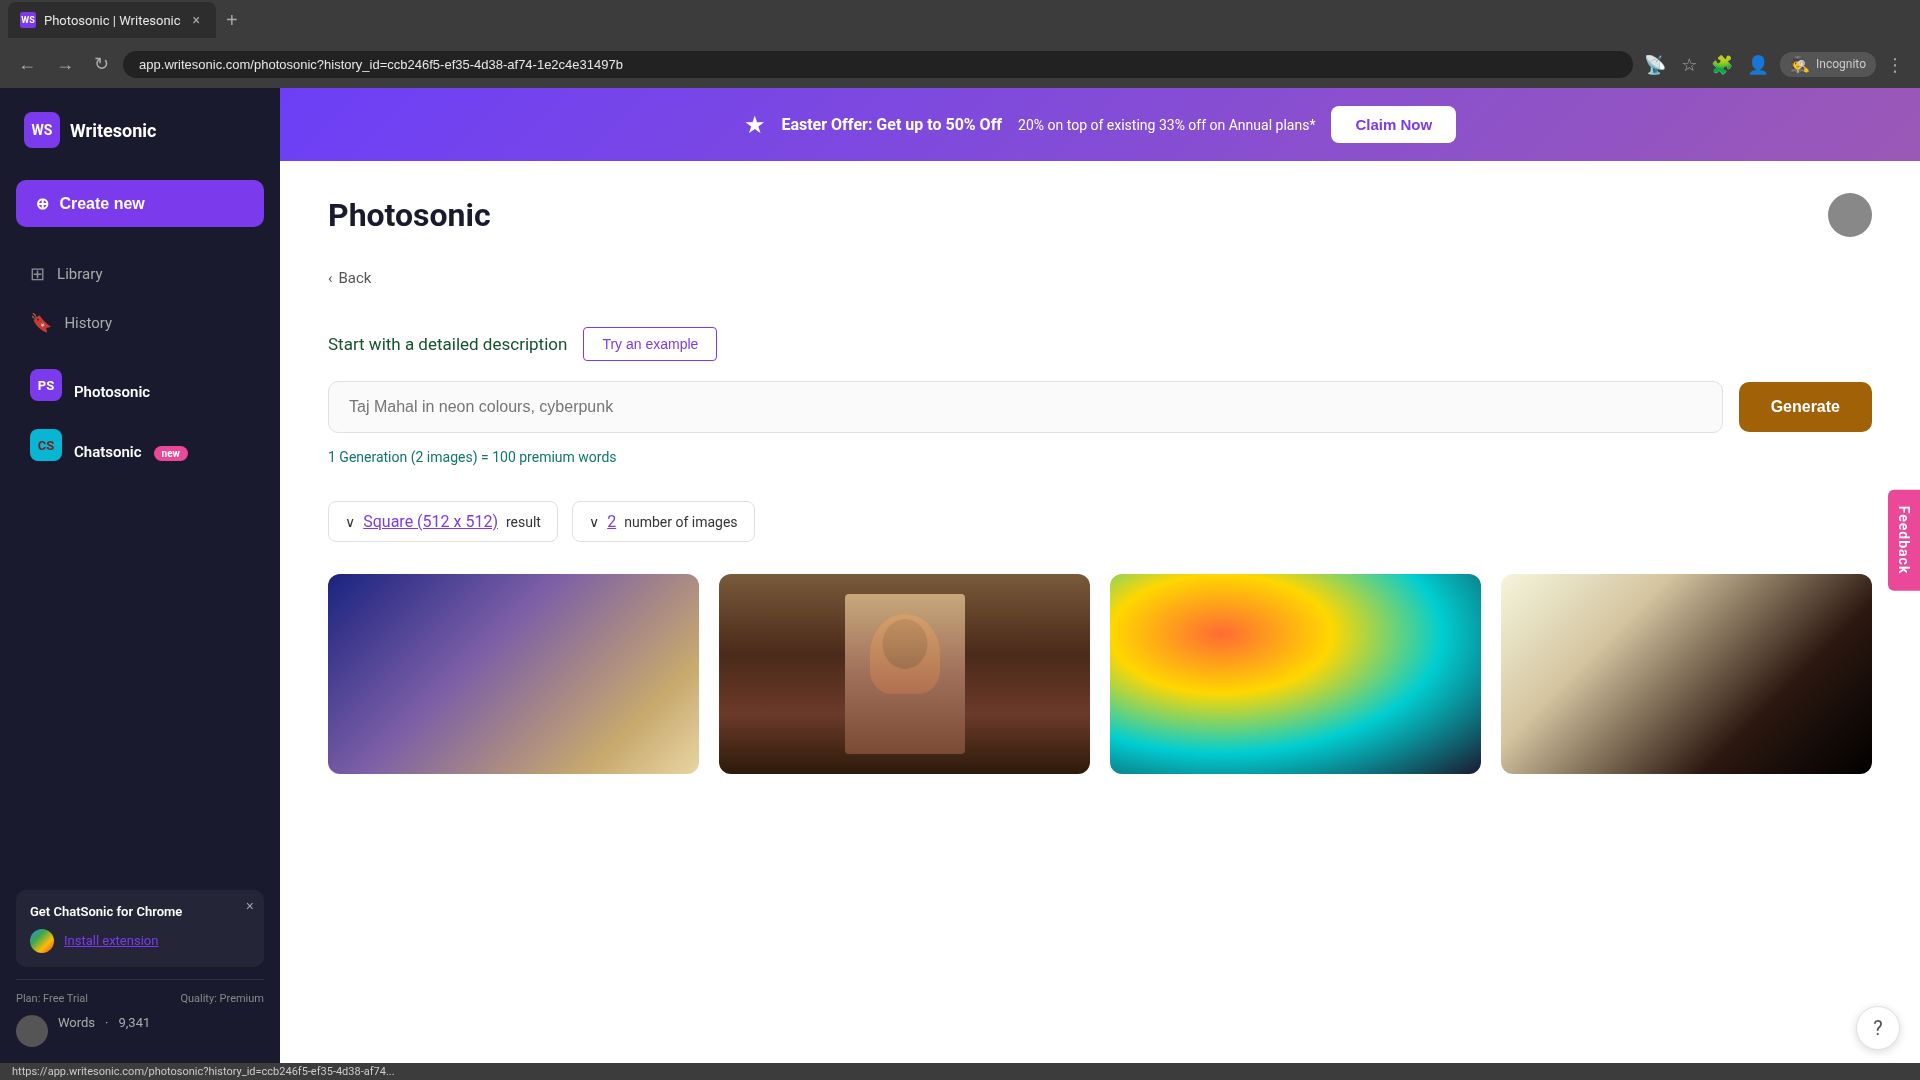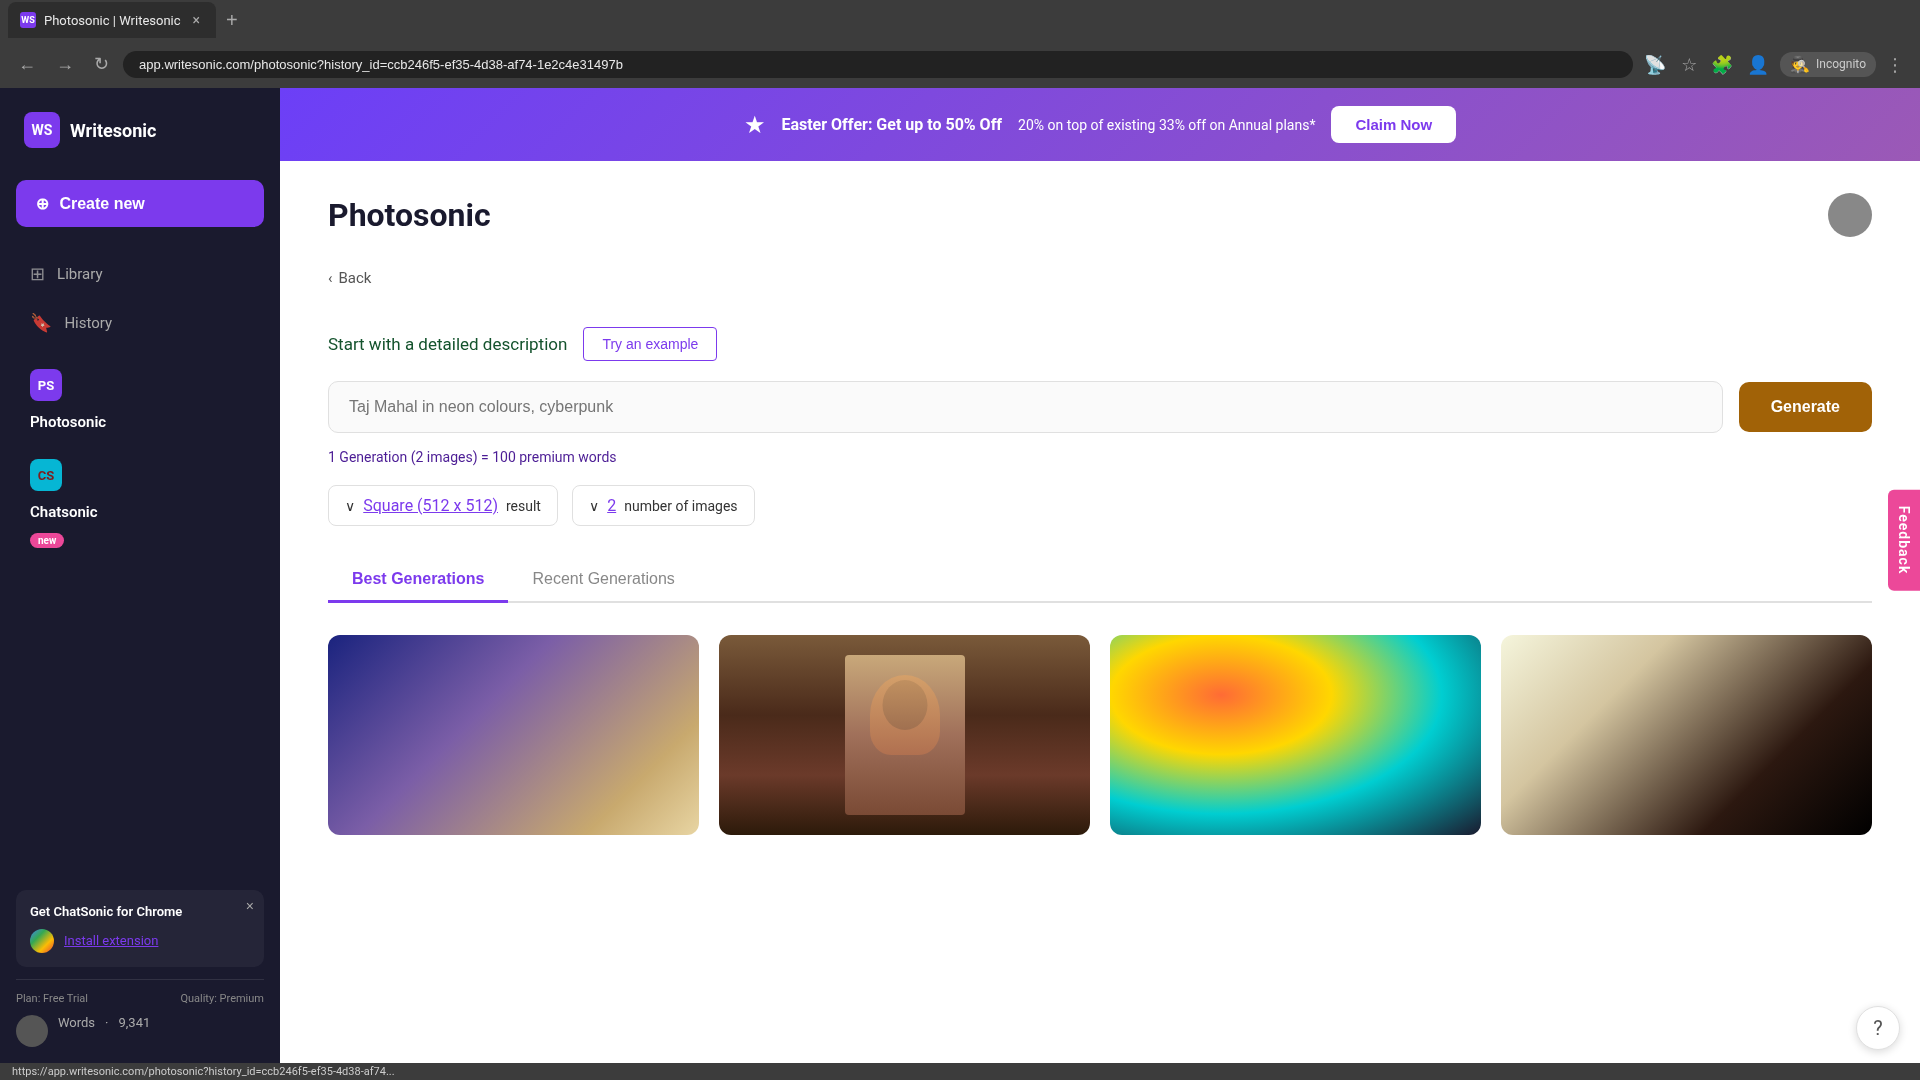--- a/index.html
+++ b/index.html
@@ -26,21 +26,21 @@
 
     
     .sidebar { width: 280px; background: #1a1a2e; color: #fff; display: flex; flex-direction: column; padding: 16px; position: relative; flex-shrink: 0; }
     .logo { display: flex; align-items: center; gap: 10px; margin-bottom: 24px; padding: 8px; }
     .logo-icon { width: 36px; height: 36px; background: #7c3aed; border-radius: 8px; display: flex; align-items: center; justify-content: center; color: white; font-weight: bold; font-size: 14px; }
     .logo-text { font-size: 18px; font-weight: 700; color: white; }
     .create-new-btn { background: #7c3aed; color: white; border: none; border-radius: 10px; padding: 14px 20px; font-size: 16px; font-weight: 600; cursor: pointer; display: flex; align-items: center; gap: 10px; width: 100%; margin-bottom: 24px; }
     .sidebar-nav { display: flex; flex-direction: column; gap: 4px; flex: 1; }
     .sidebar-item { display: flex; align-items: center; gap: 12px; padding: 12px 14px; border-radius: 8px; cursor: pointer; color: #aaa; font-size: 15px; }
     .sidebar-item .item-icon { font-size: 18px; opacity: 0.8; }
-    .sidebar-special { display: flex; align-items: flex-start; gap: 12px; padding: 12px 14px; border-radius: 10px; cursor: pointer; color: white; font-size: 15px; font-weight: 600; flex-direction: column; }
+    .sidebar-special { display: flex; align-items: flex-end; gap: 12px; padding: 12px 14px; border-radius: 10px; cursor: pointer; color: white; font-size: 15px; font-weight: 600; }
     .sidebar-special .ps-icon { width: 32px; height: 32px; background: #7c3aed; border-radius: 8px; display: flex; align-items: center; justify-content: center; font-size: 13px; font-weight: bold; color: white; }
     .sidebar-special .cs-icon { width: 32px; height: 32px; background: #06b6d4; border-radius: 8px; display: flex; align-items: center; justify-content: center; font-size: 13px; font-weight: bold; color: #7f1d1d; }
     .new-badge { background: #ec4899; color: white; font-size: 10px; padding: 2px 8px; border-radius: 10px; font-weight: 700; }
     .chrome-banner { background: rgba(255,255,255,0.05); border-radius: 10px; padding: 14px; margin-top: 12px; position: relative; }
     .chrome-banner .close-btn { position: absolute; top: 8px; right: 10px; color: #aaa; cursor: pointer; font-size: 14px; background: none; border: none; }
     .chrome-banner-title { font-size: 13px; font-weight: 600; color: white; margin-bottom: 10px; }
     .chrome-logo { width: 24px; height: 24px; border-radius: 50%; background: linear-gradient(135deg, #4285f4, #34a853, #fbbc05, #ea4335); display: inline-block; margin-right: 6px; vertical-align: middle; }
     .install-link { color: #7c3aed; font-size: 13px; text-decoration: underline; cursor: pointer; }
     .sidebar-footer { border-top: 1px solid rgba(255,255,255,0.1); padding-top: 12px; margin-top: 12px; }
     .plan-info { display: flex; justify-content: space-between; font-size: 11px; color: #888; margin-bottom: 10px; }
@@ -58,21 +58,21 @@
     .page-header { display: flex; align-items: center; justify-content: space-between; margin-bottom: 32px; }
     .page-title { font-size: 32px; font-weight: 700; color: #1a1a2e; }
     .user-avatar { width: 44px; height: 44px; background: #888; border-radius: 50%; }
     .back-link { display: flex; align-items: center; gap: 6px; color: #555; font-size: 15px; cursor: pointer; margin-bottom: 40px; text-decoration: none; }
     .description-row { display: flex; align-items: center; gap: 16px; margin-bottom: 20px; }
     .description-label { color: #14532d; font-size: 17px; }
     .try-example-btn { border: 1.5px solid #7c3aed; color: #7c3aed; background: none; border-radius: 4px; padding: 8px 18px; font-size: 14px; cursor: pointer; }
     .prompt-row { display: flex; gap: 16px; margin-bottom: 16px; align-items: center; }
     .prompt-input { flex: 1; border: 1.5px solid #e0e0e0; border-radius: 10px; padding: 16px 20px; font-size: 16px; color: #999; outline: none; background: #fafafa; }
     .generate-btn { background: #a16207; color: white; border: none; border-radius: 10px; padding: 16px 32px; font-size: 16px; font-weight: 600; cursor: pointer; white-space: nowrap; }
-    .generation-info { color: #4c1d95; font-size: 14px; margin-bottom: 20px; }
+    .generation-info { color: #0f766e; font-size: 14px; margin-bottom: 36px; }
     .options-row { display: flex; gap: 14px; margin-bottom: 32px; }
     .option-dropdown { border: 1.5px solid #e0e0e0; border-radius: 8px; padding: 10px 16px; font-size: 14px; color: #333; cursor: pointer; display: flex; align-items: center; gap: 8px; background: white; }
     .option-link { color: #7c3aed; text-decoration: underline; font-size: 16px; }
     .tabs-row { display: flex; border-bottom: 2px solid #e0e0e0; margin-bottom: 32px; }
     .tab-btn { padding: 12px 24px; font-size: 16px; cursor: pointer; background: none; border: none; color: #888; border-bottom: 3px solid transparent; margin-bottom: -2px; }
     .tab-btn.active { color: #7c3aed; border-bottom-color: #7c3aed; font-weight: 600; }
     .images-grid { display: grid; grid-template-columns: repeat(4, 1fr); gap: 20px; }
     .image-card { border-radius: 12px; overflow: hidden; background: #ddd; height: 200px; }
     .image-card.img1 { background: linear-gradient(135deg, #1a237e 0%, #7b5ea7 40%, #c8a96e 80%, #e8d5a3 100%); }
     .image-card.img2 { background: linear-gradient(160deg, #6b3a2a 0%, #8b5a3a 30%, #a06040 60%, #5a3020 100%); display: flex; align-items: center; justify-content: center; }
@@ -217,24 +217,20 @@
           <span class="option-link">Square (512 x 512)</span>
           <span>result</span>
         </div>
         <div class="option-dropdown">
           <span>∨</span>
           <span class="option-link">2</span>
           <span>number of images</span>
         </div>
       </div>
 
-      <div class="tabs-row">
-        <button class="tab-btn active">Best Generations</button>
-        <button class="tab-btn">Recent Generations</button>
-      </div>
 
       <div class="images-grid">
         <div class="image-card img1"></div>
         <div class="image-card img2">
           <div style="width:100%;height:100%;background:linear-gradient(180deg,#7a5a3a 0%,#4a2a1a 40%,#6b3a2a 70%,#2c1a0a 100%);display:flex;align-items:center;justify-content:center;">
             <div style="width:120px;height:160px;background:linear-gradient(180deg,#c8a87a 0%,#a0705a 50%,#7a4a35 100%);border-radius:4px;position:relative;overflow:hidden;">
               <div style="position:absolute;top:20px;left:50%;transform:translateX(-50%);width:70px;height:80px;background:linear-gradient(180deg,#d4a06a 0%,#b07050 100%);border-radius:50% 50% 30% 30%;"></div>
               <div style="position:absolute;top:25px;left:50%;transform:translateX(-50%);width:45px;height:50px;background:linear-gradient(180deg,#c09060 0%,#a07050 100%);border-radius:50%;"></div>
             </div>
           </div>

